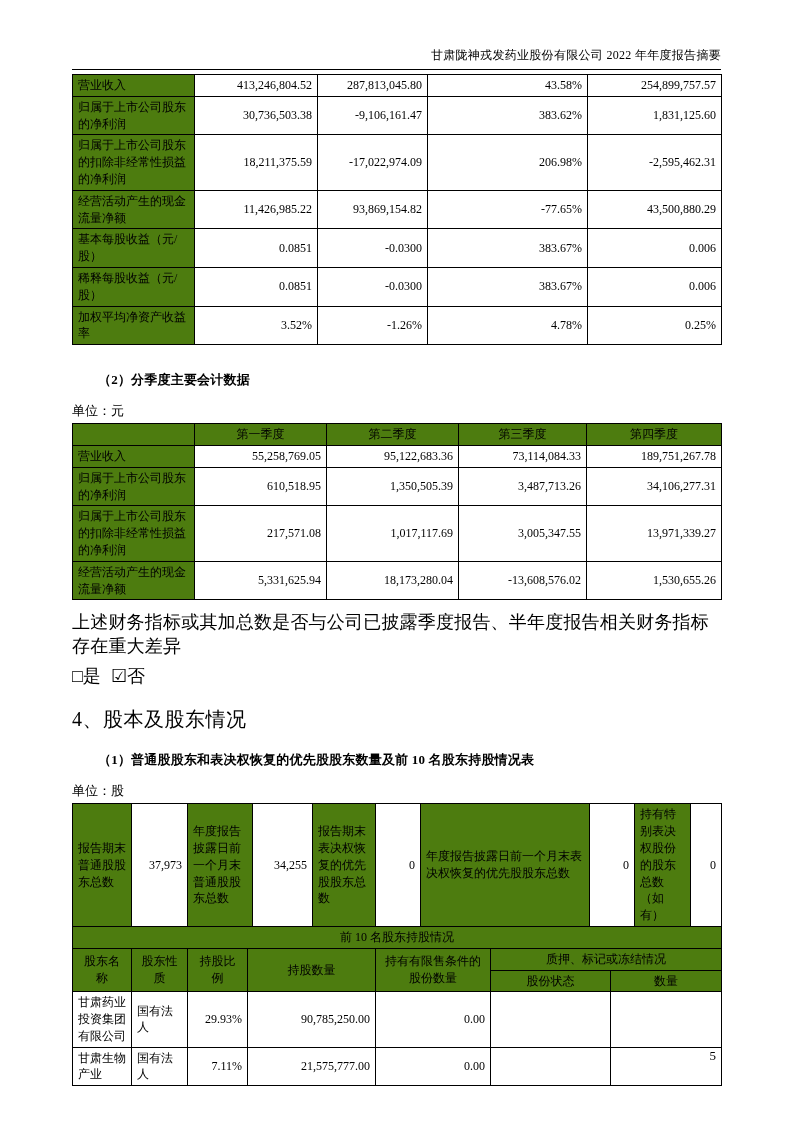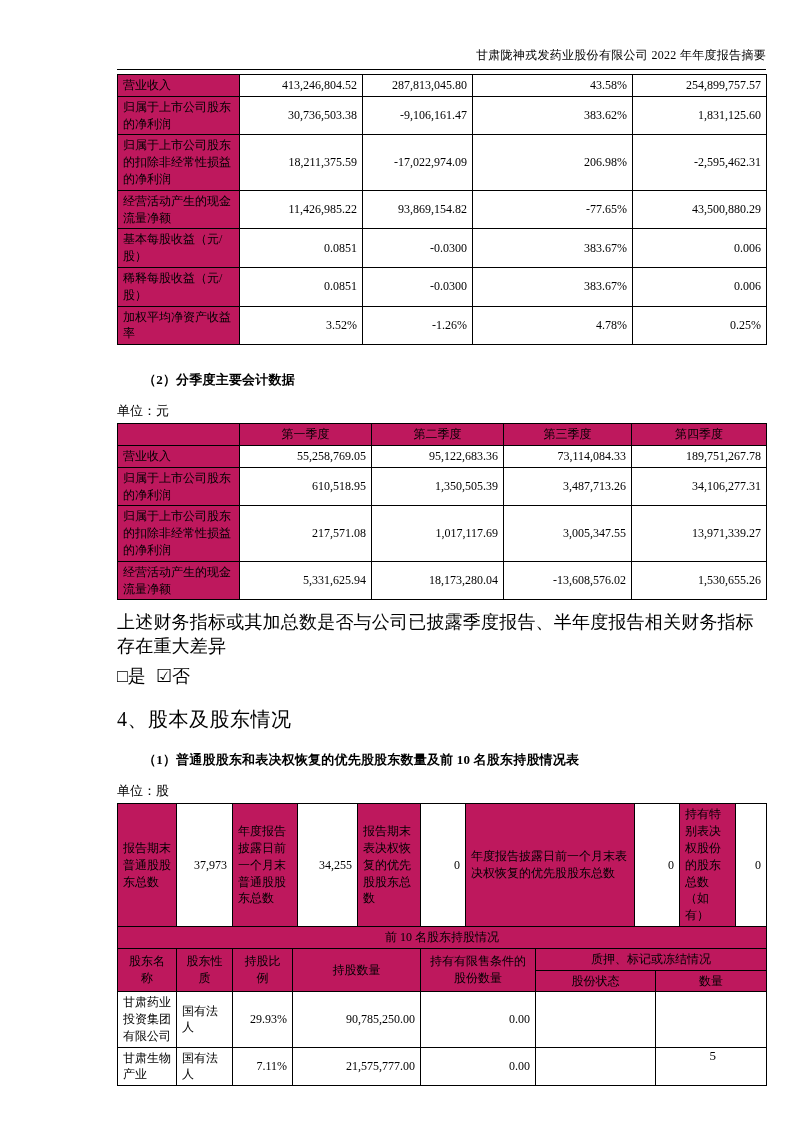--- a/index.html
+++ b/index.html
@@ -1,31 +1,31 @@
 <!DOCTYPE html>
 <html><head>
 <meta charset="utf-8">
 <style>
   * { margin:0; padding:0; box-sizing:border-box; }
   html,body { background:#fff; }
   body {
     width:793px; height:1122px; position:relative; overflow:hidden;
     font-family:"Liberation Serif","DejaVu Serif",serif; color:#000;
   }
-  .content { position:absolute; left:72px; top:0; width:649px;margin-left:45px; }
+  .content { position:absolute; left:72px; top:0; width:649px; }
   .doc-header {
     padding-top:47px; padding-bottom:5px; text-align:right;
     font-size:12px; border-bottom:1px solid #000; letter-spacing:.3px;
   }
   table.tbl { border-collapse:collapse; table-layout:fixed; width:649px; }
   table.tbl td {
     border:1px solid #000; font-size:12px; line-height:1.4;
     padding:2px 5px; vertical-align:middle; word-wrap:break-word; overflow:hidden;
   }
-  .gray { background:#be185d; }
+  .gray { background:#4d7c0f; }
   .num { text-align:right; }
   .ctr { text-align:center; }
   .t1 { margin-top:4px; }
   .h-sub {
     font-size:13px; font-weight:bold; padding-left:26px; letter-spacing:.2px;
   }
   .h2-heading { margin-top:26px; }
   .unit { margin-top:13px; margin-bottom:3px; font-size:13px; }
   .note { margin-top:10px; font-size:18px; letter-spacing:.2px; }
   .checks { margin-top:6px; font-size:18px; }

